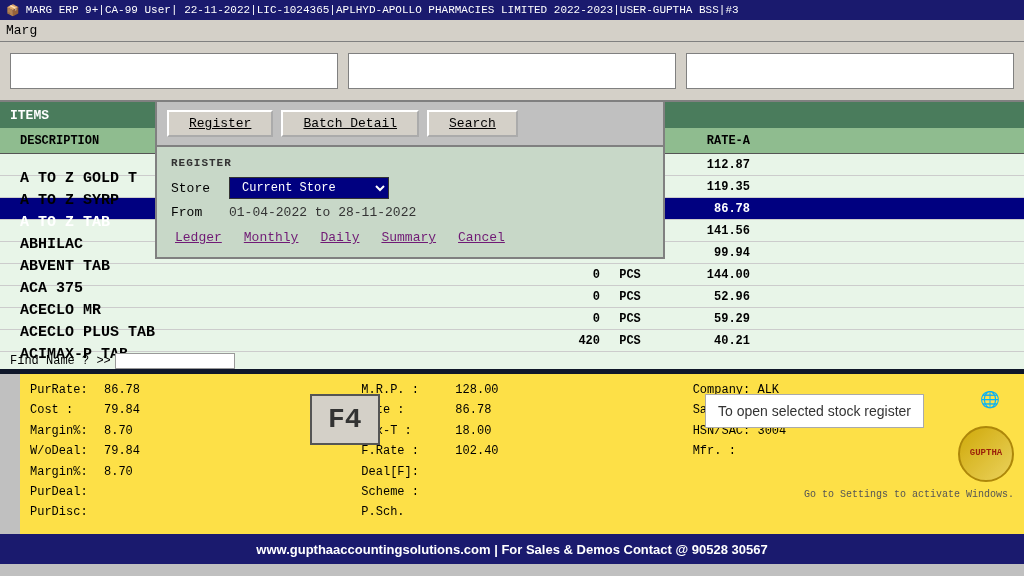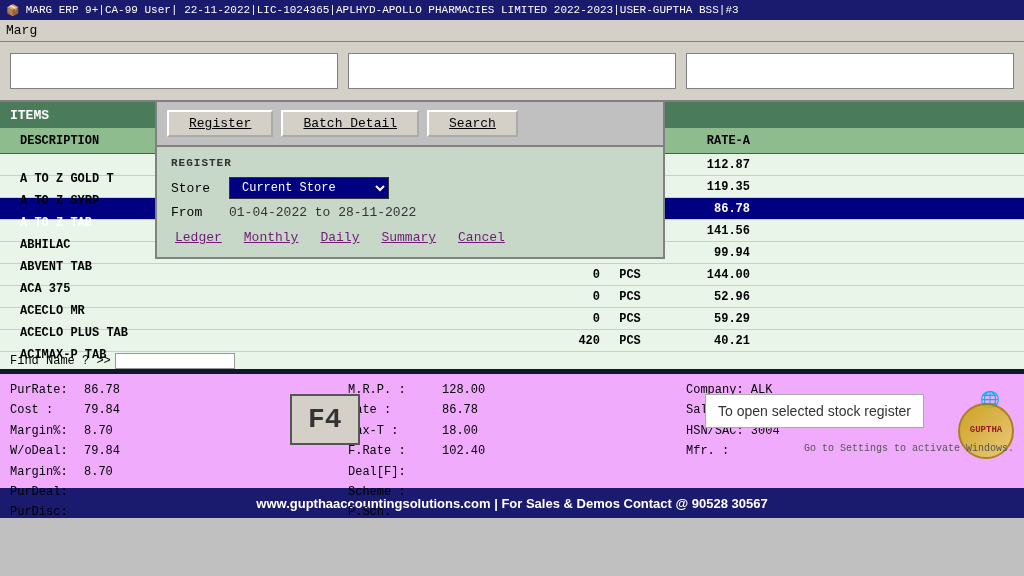--- a/index.html
+++ b/index.html
@@ -87,46 +87,47 @@
     .table-row {
       display: flex;
       align-items: center;
       height: 22px;
       border-bottom: 1px solid #ccc;
     }
     .table-row.selected {
       background: #000080;
       color: white;
     }
-    .table-row .col-desc { font-size: 12px; margin-top: 28px; }
+    .table-row .col-desc { font-size: 15px; margin-top: 28px; }
     .table-row .col-pack { font-size: 12px; }
     .table-row .col-comp { font-size: 12px; }
     .table-row .col-stock { font-size: 12px; }
     .table-row .col-unit { font-size: 12px; }
     .table-row .col-rate { font-size: 12px; }
 
     
     #find-name-row {
       background: #e8f5e8;
       padding: 4px 10px;
       font-size: 12px;
       height: 22px;
       display: flex;
       align-items: center;
       border-bottom: 5px solid #0f172a;
     }
 
     
     #bottom-details {
-      background: #f0abfc;
+      background: #fde047;
       display: flex;
       padding: 6px 10px;
       gap: 10px;
-      height: 114px;
+      height: 160px;
       position: relative;
+      margin-left: 20px;
     }
     .detail-col {
       flex: 1;
       font-size: 12px;
       line-height: 1.7;
     }
     .detail-row {
       display: flex;
       gap: 4px;
     }

